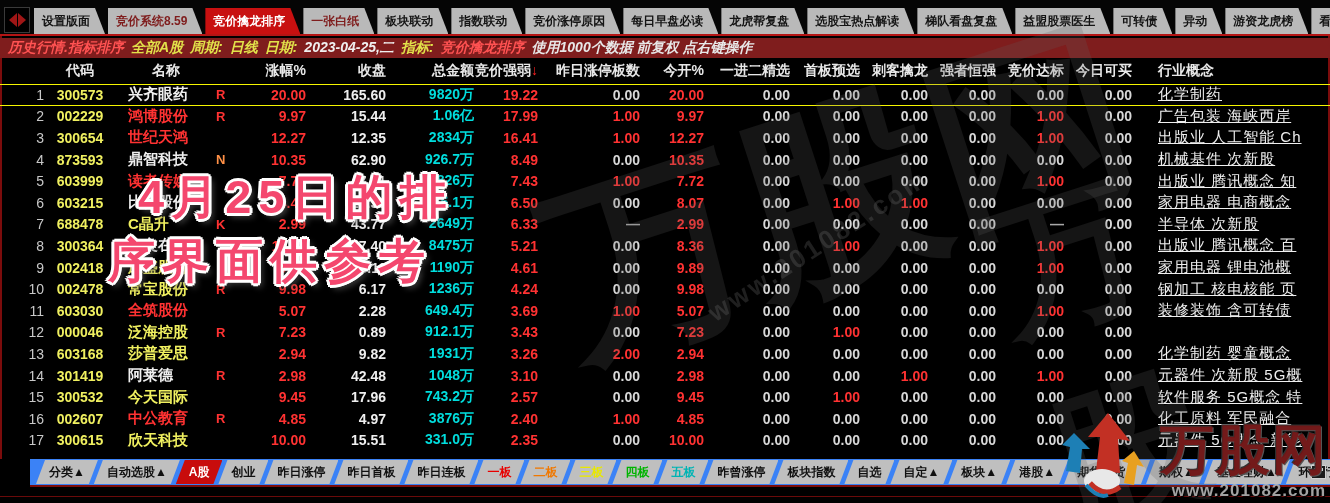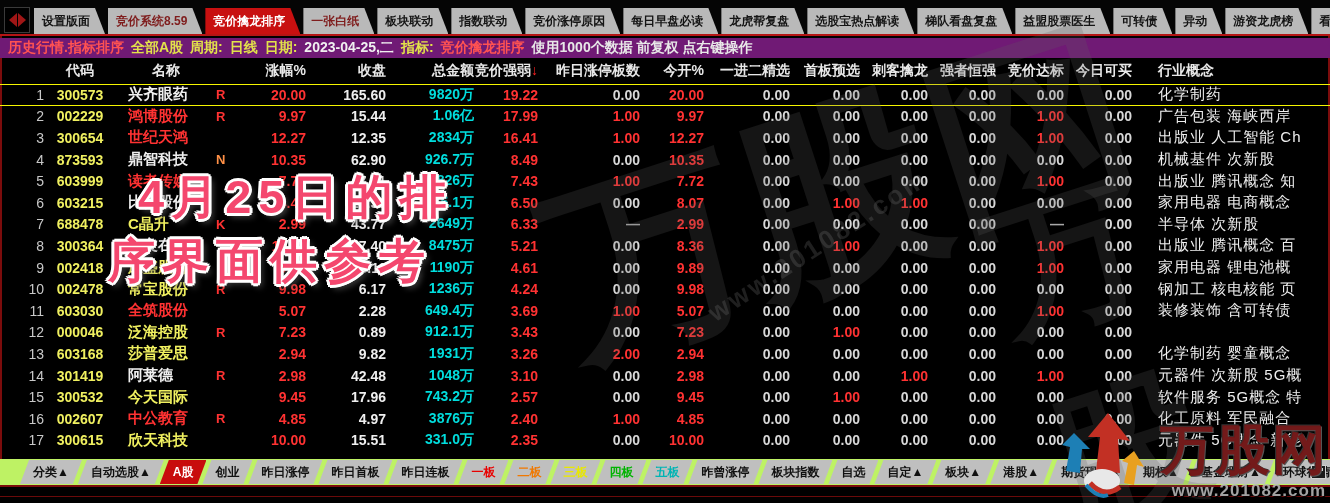--- a/index.html
+++ b/index.html
@@ -16,22 +16,22 @@
   .tri-l { width:0; height:0; border-top:7px solid transparent; border-bottom:7px solid transparent; border-right:8px solid #a01616; }
   .tri-r { width:0; height:0; border-top:7px solid transparent; border-bottom:7px solid transparent; border-left:8px solid #a01616; }
   .ttabs { display:flex; align-items:flex-end; flex:1; overflow:hidden; }
   .ttab { flex:none; height:26px; line-height:26px; margin-right:3px; padding:0 15px 0 8px;
           background:#b9b9b9; color:#141414; font-size:12px; font-weight:bold; white-space:nowrap;
           clip-path:polygon(0 0, calc(100% - 10px) 0, 100% 100%, 0 100%); cursor:default; }
   .ttab.s-red { color:#7f1d1d; }
   .ttab.s-active { background:#c81010; color:#ffffff; }
 
   
-  .statusbar { position:absolute; top:38px; left:0; right:0; height:20px; background:#701a75;
-               display:flex; align-items:center; gap:7px; padding:0 8px; font-size:14px; font-weight:bold; white-space:nowrap; }
+  .statusbar { position:absolute; top:38px; left:0; right:0; height:20px; background:#7f1d1d;
+               display:flex; align-items:center; gap:7px; padding:0 8px; font-size:14px; font-weight:bold; white-space:nowrap;font-style:italic; }
   .st-red { color:#ff5252; } .st-yel { color:#e2e24a; } .st-white { color:#f0f0f0; } .st-note { color:#e8e8e8; font-weight:bold; }
 
   
   .table-area { position:absolute; top:58px; left:0; right:0; bottom:44px; overflow:hidden; }
   .hrow { display:flex; height:26px; align-items:center; color:#e8e8e8; font-size:14px; font-weight:bold; }
   .trow { display:flex; height:21.6px; align-items:center; font-size:14px; }
   .trow.selected { box-shadow: inset 0 1px 0 #f5f500, inset 0 -1px 0 #f5f500; }
   .hrow>div, .trow>div { flex:none; white-space:nowrap; overflow:hidden; }
   .hrow>div:nth-child(1),  .trow>div:nth-child(1)  { width:44px;  text-align:right; }
   .hrow>div:nth-child(2),  .trow>div:nth-child(2)  { width:72px;  text-align:center; }
@@ -56,26 +56,26 @@
   .c-code  { color:#f0f060; font-weight:bold; }
   .nm      { font-size:15px; }
   .mk      { font-weight:bold; font-size:13px; }
   .c-red    { color:#ff3232; font-weight:bold; }
   .c-white  { color:#efefef; font-weight:bold; }
   .c-yellow { color:#f0f060; font-weight:bold; }
   .c-cyan   { color:#00dede; font-weight:bold; }
   .c-zero   { color:#d8d8d8; font-weight:bold; }
   .c-dash   { color:#a8a8a8; font-weight:bold; }
   .c-orange { color:#ff9046; font-weight:bold; }
-  .ind      { font-weight:normal; font-size:15px; letter-spacing:1px; }
+  .ind      { font-weight:normal; font-size:15px; letter-spacing:1px;text-decoration:underline; }
 
   
   .bottom-area { position:absolute; left:0; right:0; bottom:0; height:44px; background:#000; }
-  .bbar { position:relative; height:28px; display:flex; align-items:center; background:#bef264;
-          border-bottom:2px solid #7c0c0c; padding-left:20px; overflow:hidden; }
+  .bbar { position:relative; height:28px; display:flex; align-items:center; background:#3b82f6;
+          border-bottom:2px solid #7c0c0c; padding-left:6px; overflow:hidden;margin-left:30px; }
   .btab { flex:none; height:24px; line-height:24px; padding:0 13px; margin-right:-4px;
           background:#bfbfbf; color:#101010; font-size:12px; font-weight:bold; white-space:nowrap;
           clip-path:polygon(9px 0, 100% 0, calc(100% - 9px) 100%, 0 100%); cursor:default; }
   .btab.s-active { background:#c80c0c; color:#fff; }
   .btab.s-red    { color:#e80000; }
   .btab.s-orange { color:#f07800; }
   .btab.s-yellow { color:#e8e800; }
   .btab.s-green  { color:#00b400; }
   .btab.s-cyan   { color:#00b4b4; }
   .winicon { position:absolute; right:4px; top:6px; width:15px; height:14px; border:1px solid #cfcfcf;

